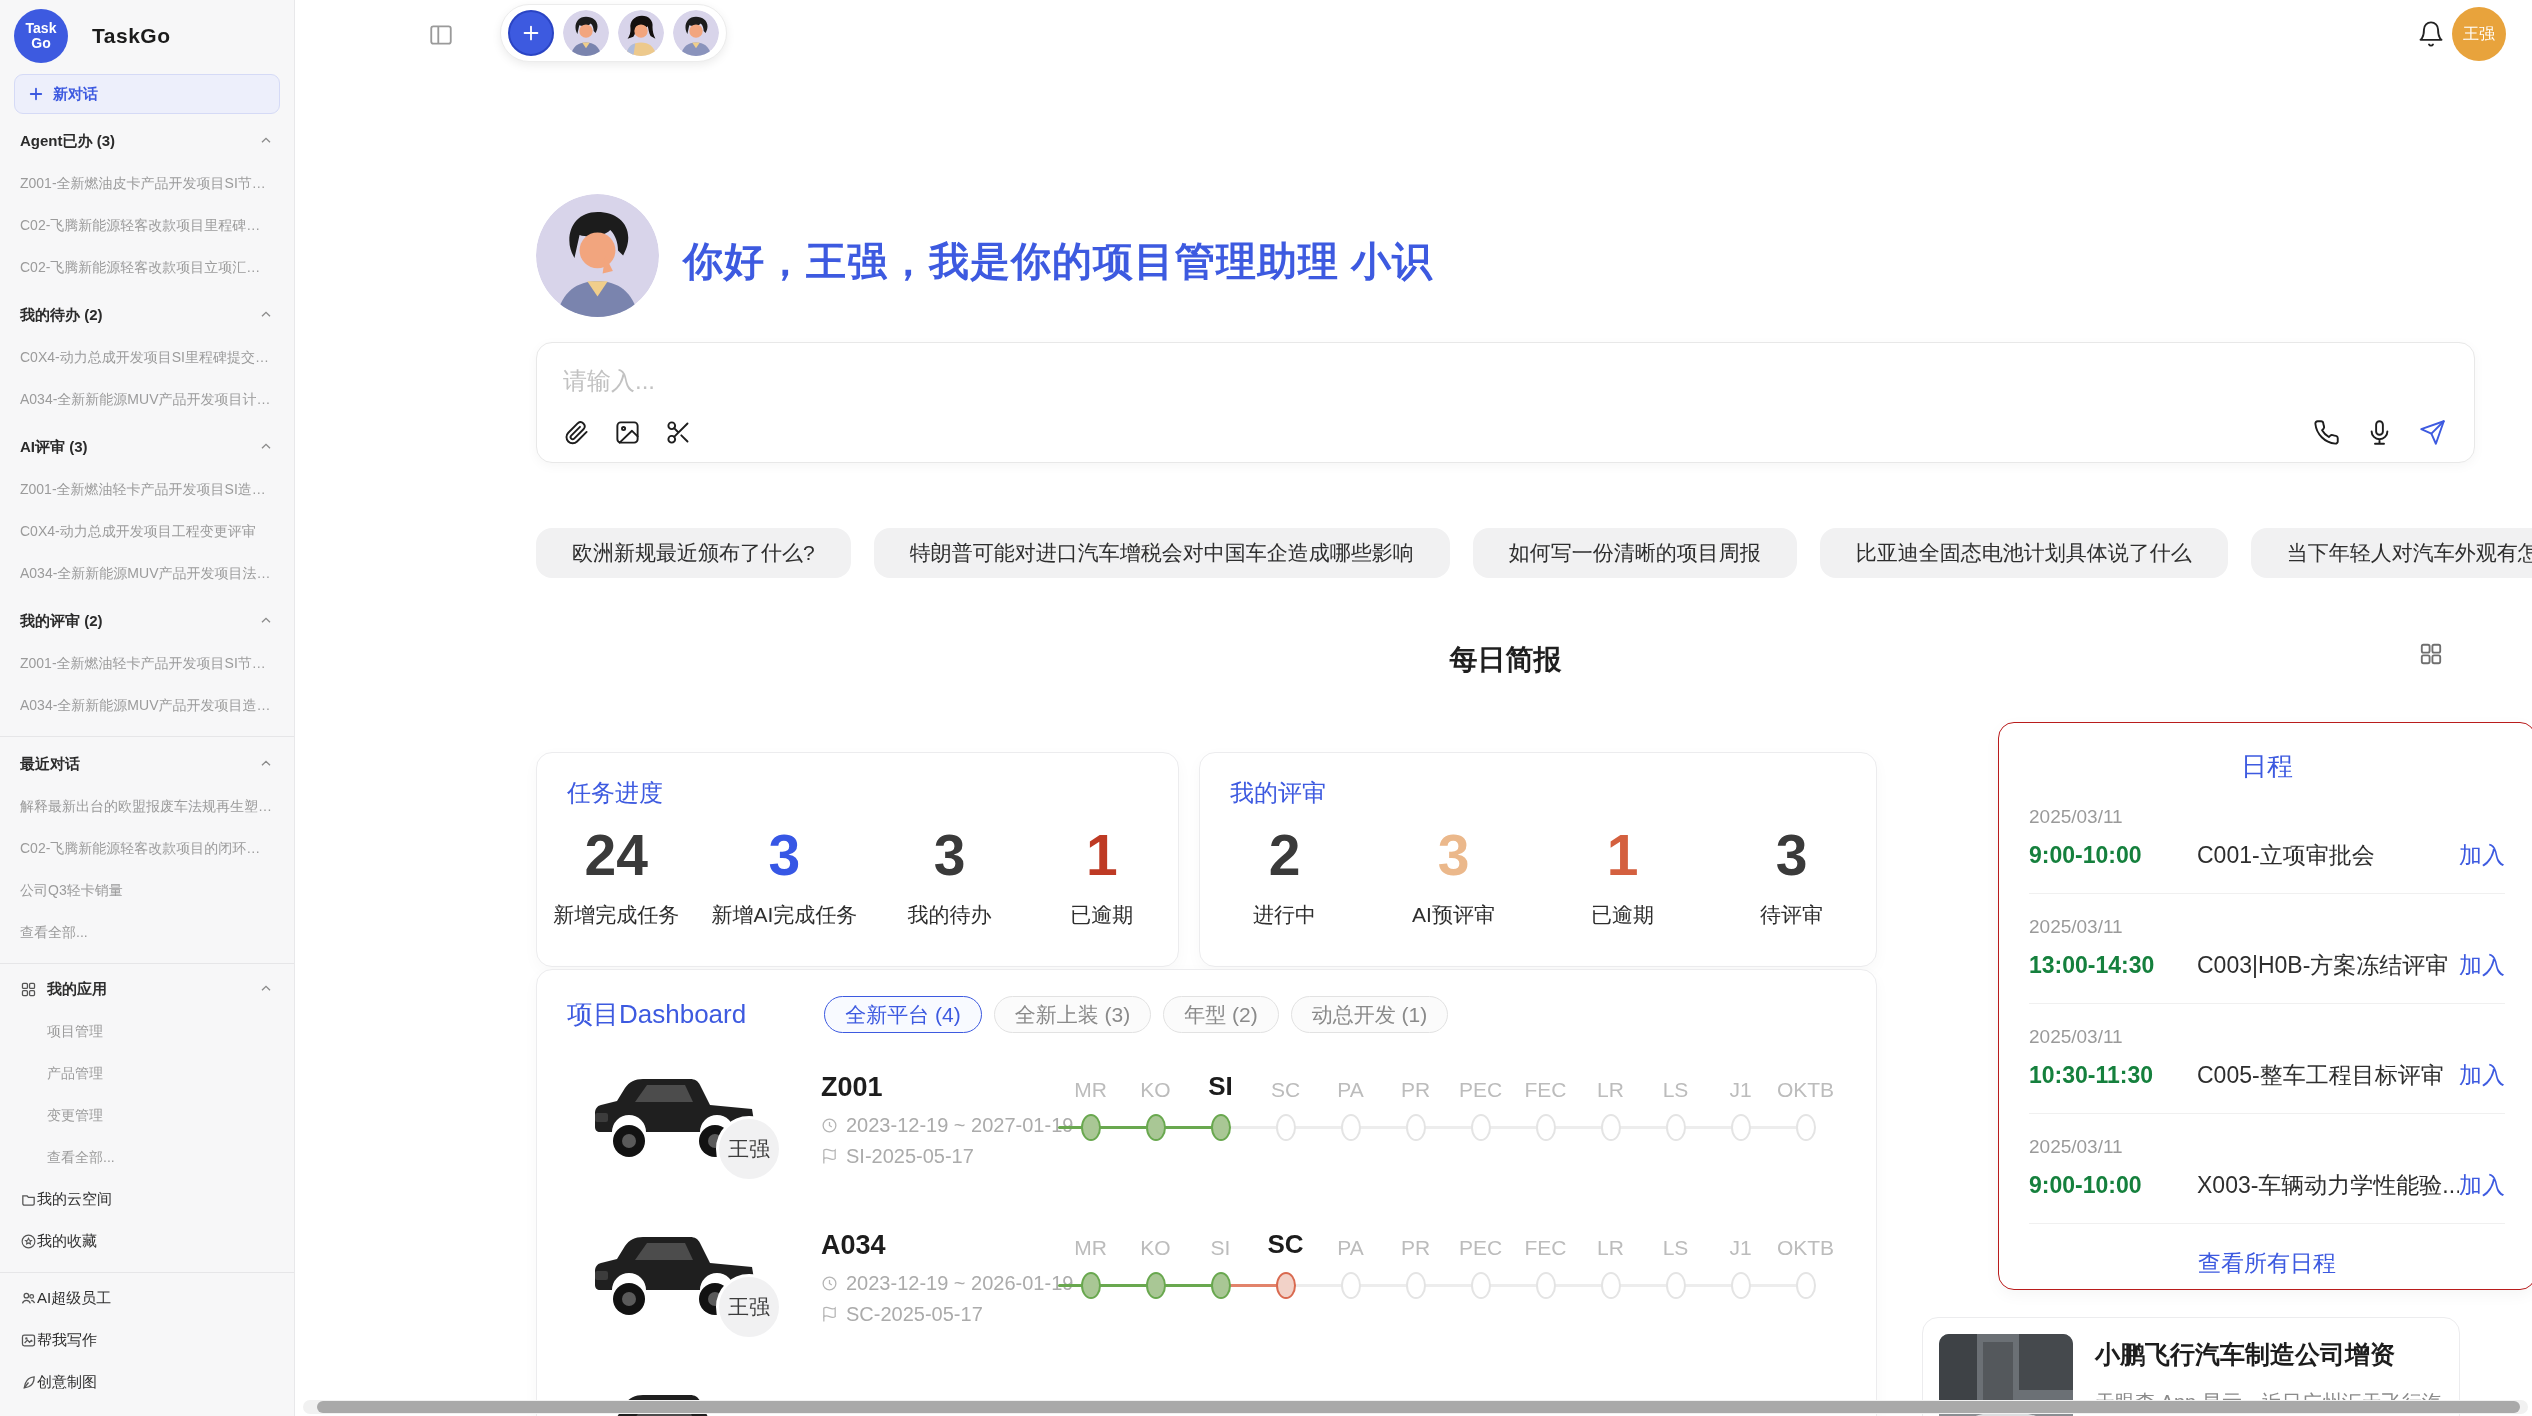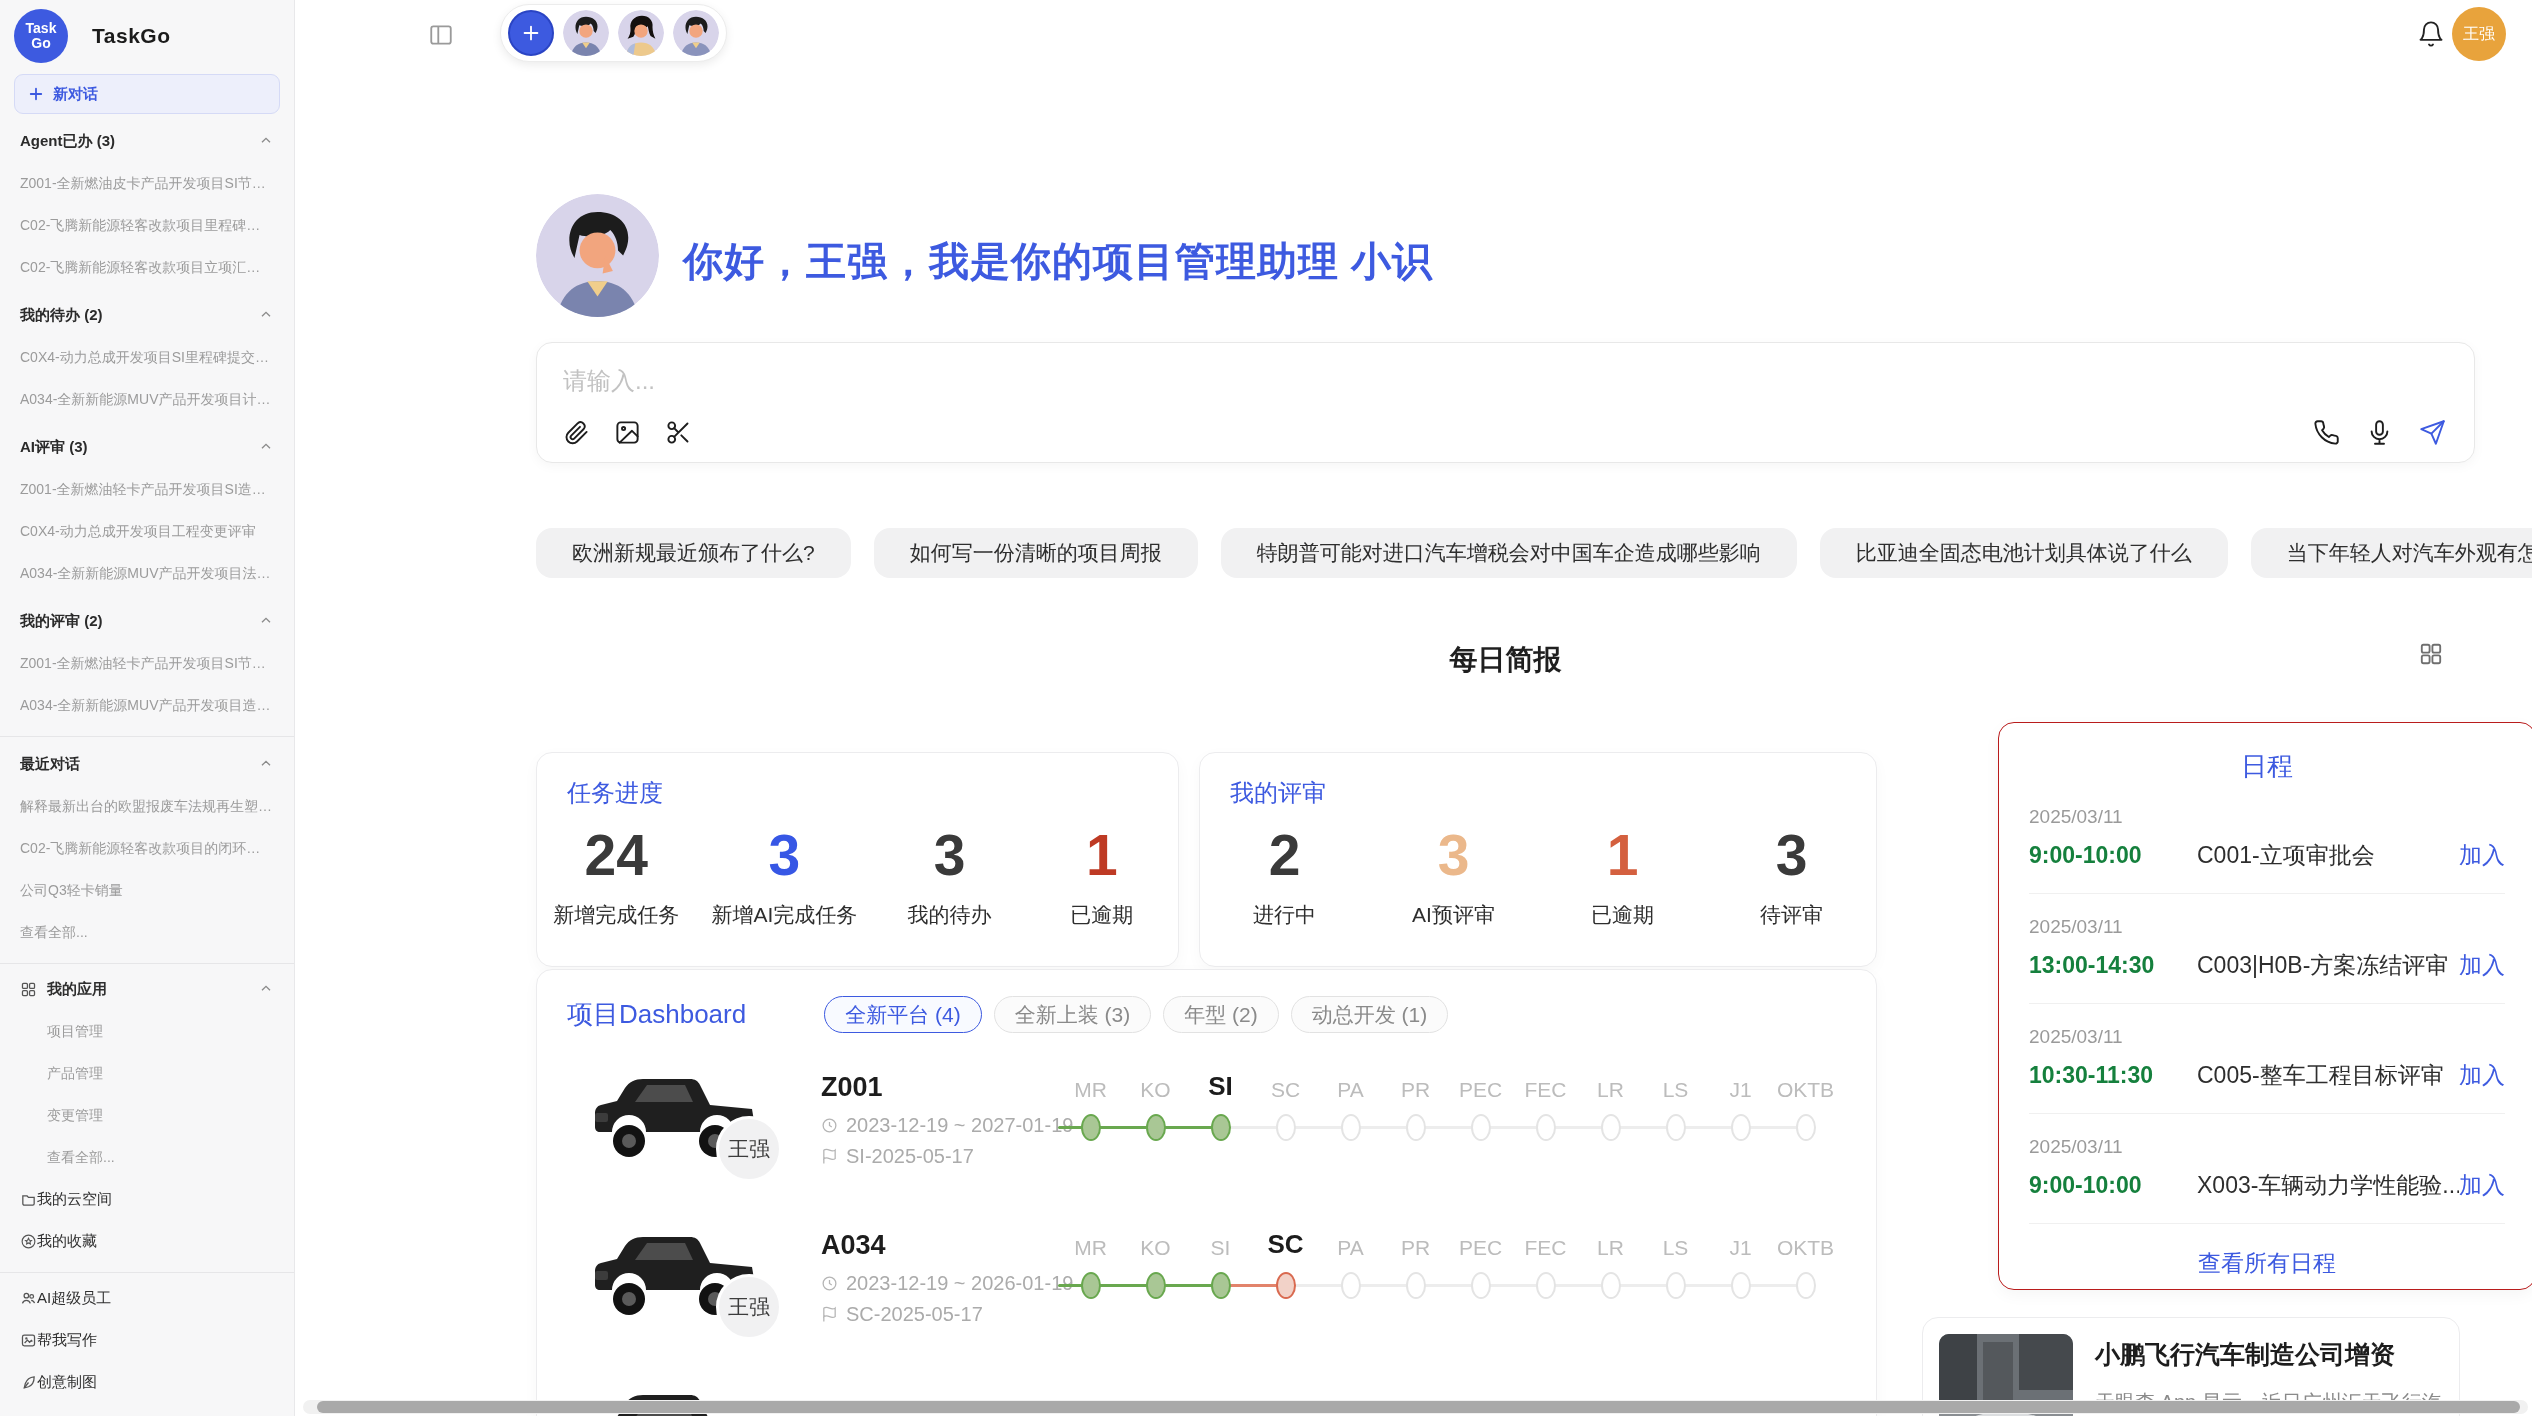--- a/index.html
+++ b/index.html
@@ -379,22 +379,22 @@
           </svg>
         <svg class="cicon send-ic" viewBox="0 0 24 24" fill="none" stroke="currentColor" stroke-width="1.7" stroke-linecap="round" stroke-linejoin="round">
             <path d="M22 2L11 13"></path>
             <path d="M22 2l-7 20-4-9-9-4 20-7z"></path>
           </svg>
       </div>
     </div>
 
     <div class="chips-row">
       <div class="chip">欧洲新规最近颁布了什么?</div>
+      <div class="chip">特朗普可能对进口汽车增税会对中国车企造成哪些影响</div>
       <div class="chip">如何写一份清晰的项目周报</div>
-      <div class="chip">特朗普可能对进口汽车增税会对中国车企造成哪些影响</div>
       <div class="chip">比亚迪全固态电池计划具体说了什么</div>
       <div class="chip">当下年轻人对汽车外观有怎样的喜好趋势</div>
     </div>
 
     <div class="briefing-title">每日简报</div>
     <div class="briefing-grid">
       <svg width="26" height="26" viewBox="0 0 24 24" fill="none" stroke="currentColor" stroke-width="1.7">
           <rect x="3.5" y="3.5" width="7.2" height="7.2" rx="1.5"></rect>
           <rect x="13.3" y="3.5" width="7.2" height="7.2" rx="1.5"></rect>
           <rect x="3.5" y="13.3" width="7.2" height="7.2" rx="1.5"></rect>

